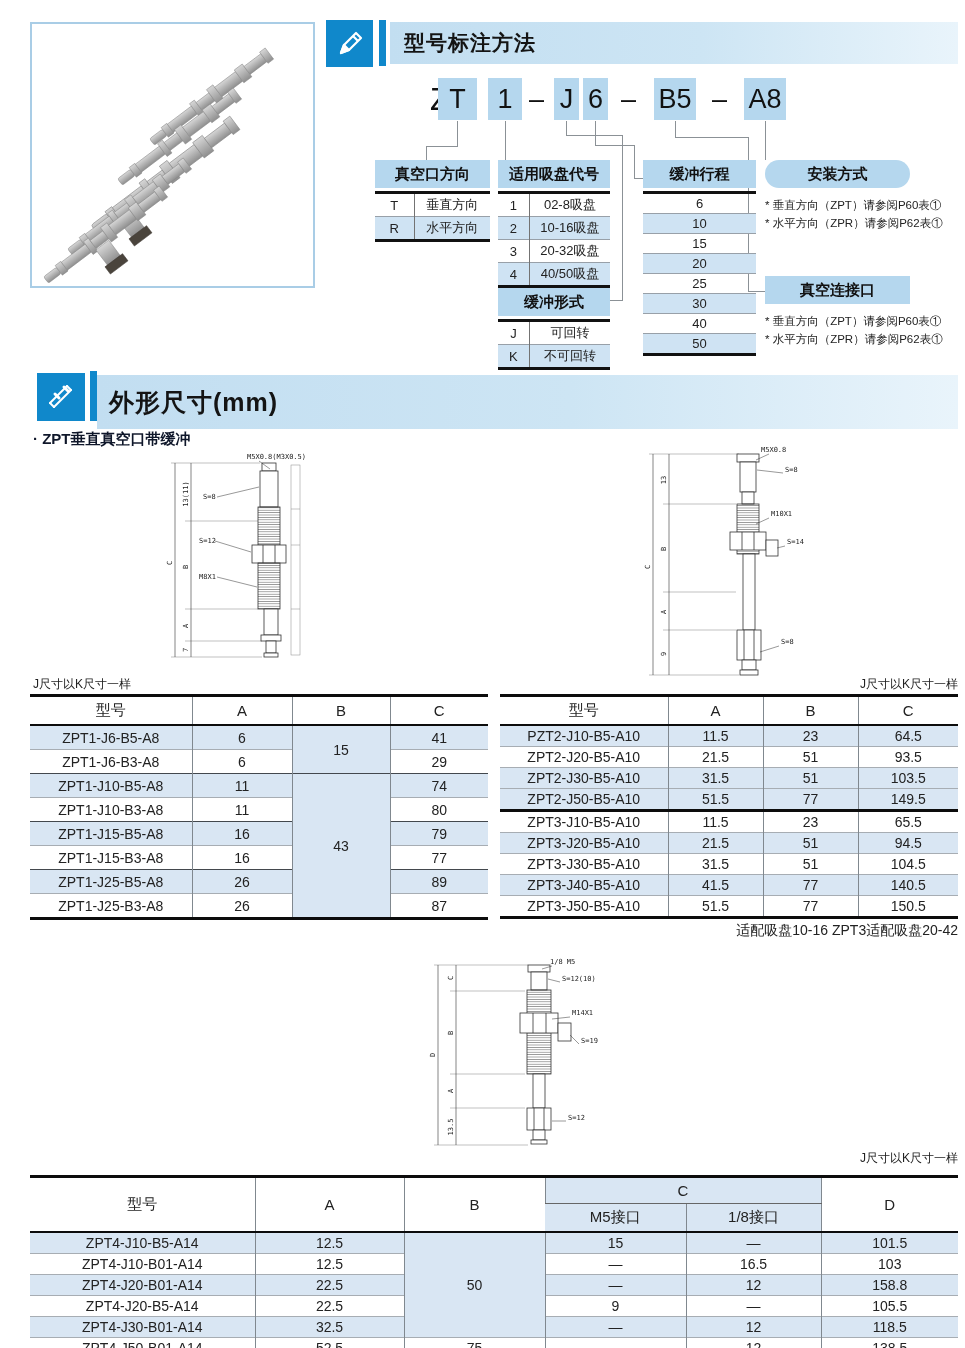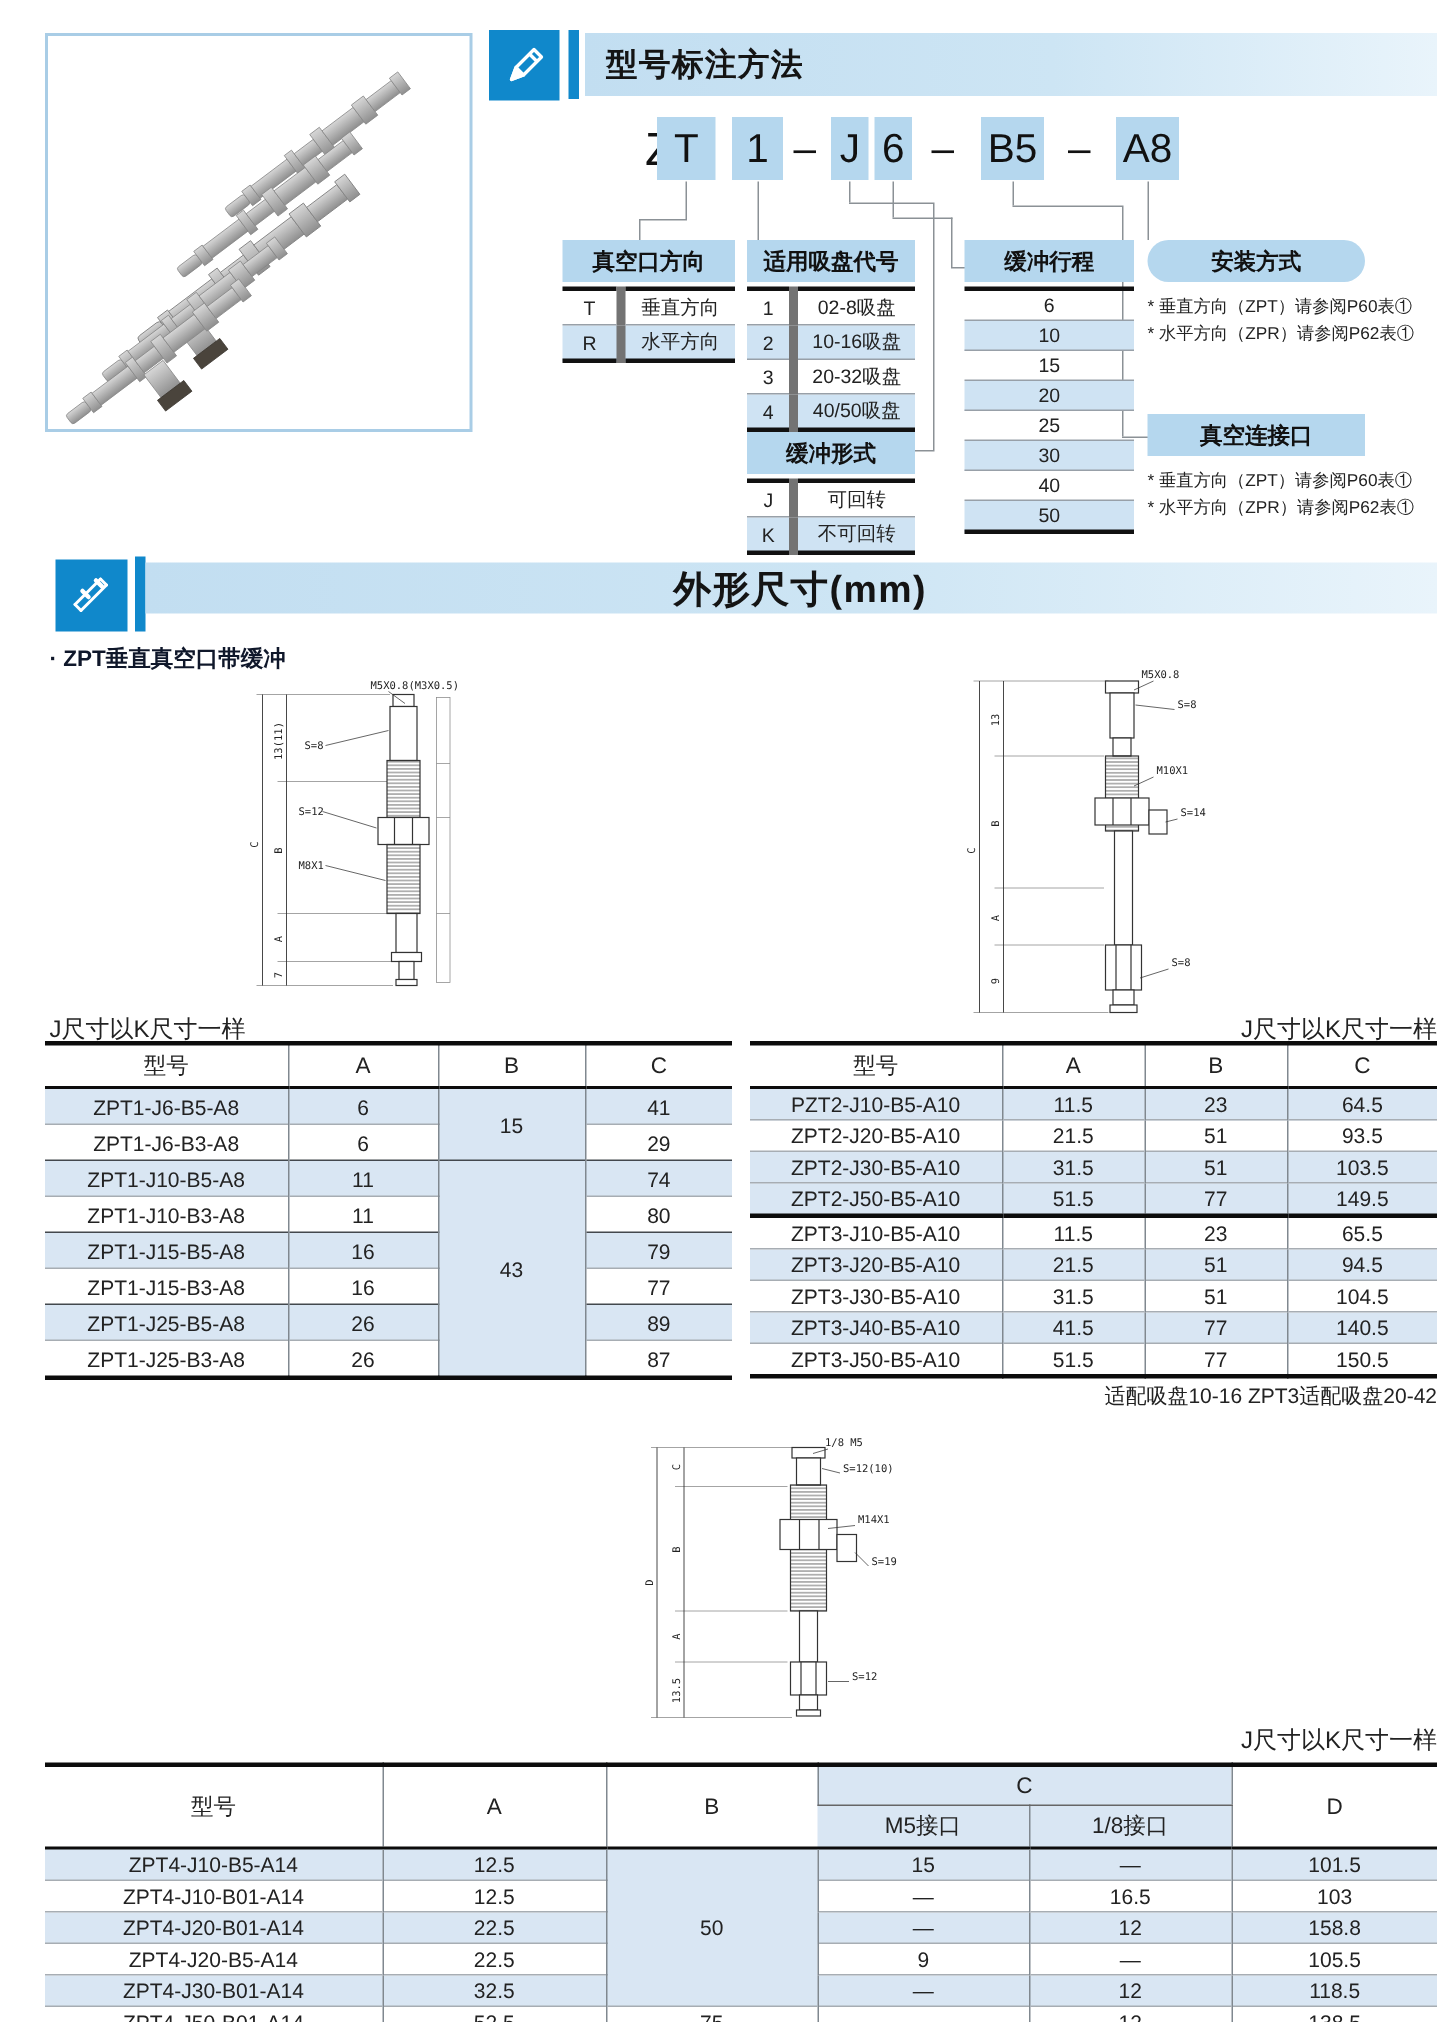--- a/index.html
+++ b/index.html
@@ -25,42 +25,42 @@
 
   
   .cline{position:absolute;background:#8b9196;}
 
   
   .legend{position:absolute;}
   .lg-title{background:#b5d7ee;text-align:center;font-weight:700;font-size:15px;
             padding:5px 0 4px;color:#111;margin-bottom:3px;}
   table.lg{border-collapse:collapse;width:100%;border-top:3px solid #111;border-bottom:3px solid #111;}
   .lg td{border-top:1px solid #98a0a8;padding:2px 1px;text-align:center;font-size:13px;color:#222;}
-  .lg td+td{border-left:6px solid #737373;}
+  .lg td+td{border-left:1px solid #737373;}
   .lg tr.shade td{background:#cfe3f3;}
   .notes{width:100%;margin-top:9px;}
   .note{font-size:11.5px;color:#222;line-height:1.4;padding-left:10px;text-indent:-10px;margin-bottom:2px;}
 
   
   table.dt{position:absolute;border-collapse:collapse;border-top:3px solid #0c0c0c;
            border-bottom:3px solid #0c0c0c;font-size:14px;table-layout:fixed;}
   .dt th{font-weight:400;font-size:15px;color:#222;padding:4px 2px;border-bottom:2px solid #0c0c0c;}
   .dt th[colspan]{border-bottom:1px solid #666;}
   .dt td{border-top:1px solid #a7adb3;text-align:center;padding:3.5px 2px;color:#222;}
   .dt.compact td{padding:2px 2px;}
   .dt td+td,.dt th+th{border-left:1px solid #80888f;}
   .dt td:not(:first-child){border-left:1px solid #80888f;}
   .dt tr.shade td{background:#d9e6f3;}
   .dt td.plain{background:#fff;}
   .dt td.bshade{background:#d9e6f3;}
   .dt tr.topline td{border-top-color:#43484d;}
   .dt tr.thick td{border-top:3px solid #0c0c0c;}
   .cshade{background:#d9e6f3;}
 
-  .small-note{position:absolute;font-size:16px;color:#222;}
+  .small-note{position:absolute;font-size:12px;color:#222;}
   .sub-title{position:absolute;font-weight:700;font-size:15px;color:#0f172a;}
 
   .draw{position:absolute;}
   .draw text{font-family:"DejaVu Sans Mono",monospace;font-size:7px;fill:#222;}
 </style>
 </head>
 <body>
 
 <div id="page">
 
@@ -272,21 +272,21 @@
         <path d="M5 22 L22 5"></path>
         <path d="M9 26 L26 9"></path>
         <path d="M5 22 L9 26"></path>
         <path d="M22 5 L26 9"></path>
         <path d="M10 13 L14 17" stroke-width="3"></path>
         <path d="M19 6 L23 10" stroke-width="3"></path>
       </g>
     </svg>
   </div>
   <div class="vbar" style="left:90px;top:371px;width:7px;height:50px;"></div>
-  <div class="band" style="left:97px;top:375px;width:861px;height:34px;justify-content:center;">
+  <div class="band" style="left:97px;top:375px;width:861px;height:54px;">
     <span class="band-title" style="font-size:25px;margin-left:12px;">外形尺寸(mm)</span>
   </div>
 
   <div class="sub-title" style="left:33px;top:430px;">· ZPT垂直真空口带缓冲</div>
 
   <svg class="draw" style="left:163px;top:449px;" width="167" height="218" viewBox="0 0 167 218">
     <defs>
         <pattern id="p1" width="4" height="2.4" patternUnits="userSpaceOnUse">
       <line x1="0" y1="1.2" x2="4" y2="1.2" stroke="#555" stroke-width="0.6"></line>
         </pattern>

